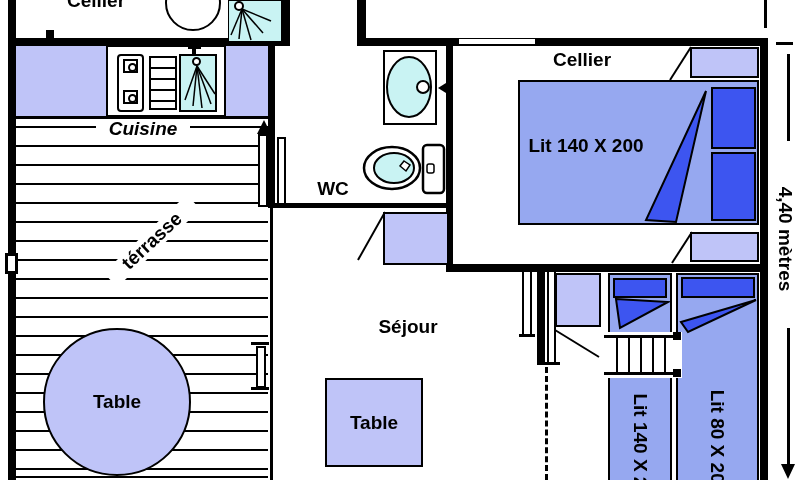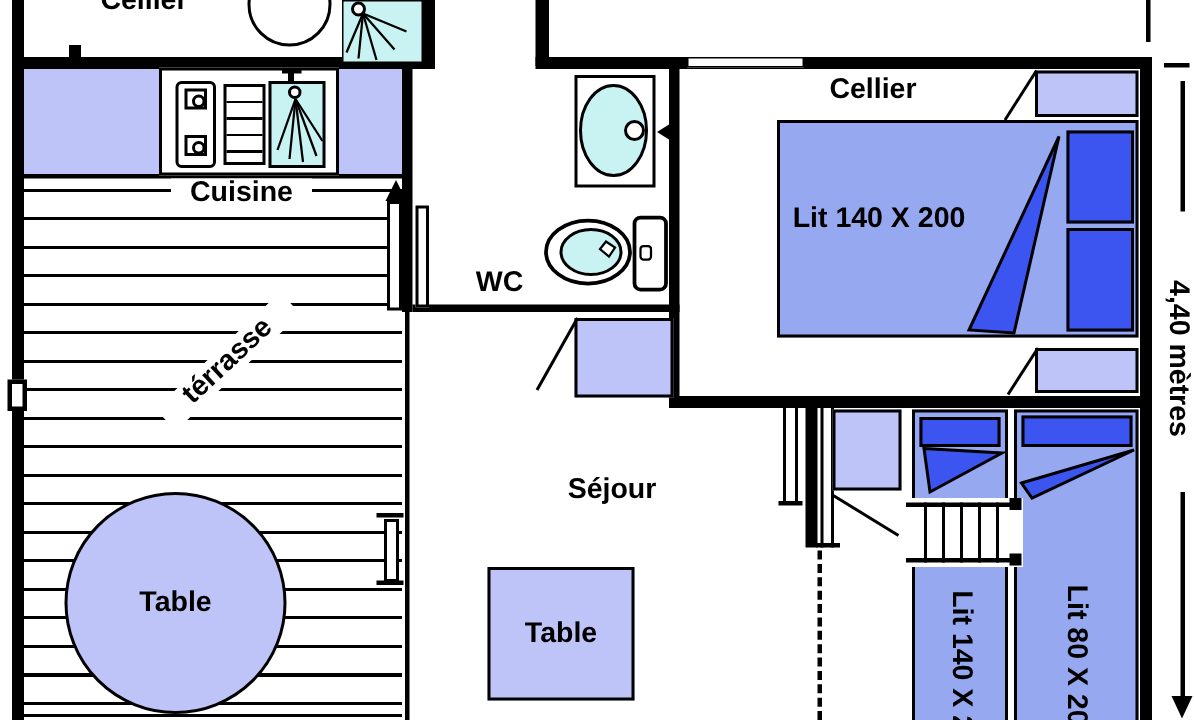--- a/index.html
+++ b/index.html
@@ -94,21 +94,21 @@
           <line x1="16" y1="10" x2="12" y2="50"></line>
           <line x1="16" y1="10" x2="21" y2="52"></line>
           <line x1="16" y1="10" x2="30" y2="48"></line>
           <line x1="16" y1="10" x2="34" y2="38"></line>
         </g>
       </svg>
     </div>
   </div>
   <div class="wall" style="left:188px;top:46px;width:13px;height:3px;"></div>
   <div class="wall" style="left:192px;top:46px;width:4px;height:8px;"></div>
-  <div class="lab bg" style="left:114px;top:119px;width:84px;">Cuisine</div>
+  <div class="lab bg" style="left:96px;top:119px;width:84px;font-style:italic;">Cuisine</div>
 
   <div class="lab bg" style="left:95px;top:231px;width:104px;transform:rotate(-43deg);">térrasse</div>
   <div class="lav circle" style="left:43px;top:328px;width:148px;height:148px;display:flex;align-items:center;justify-content:center;">
     <span class="lab" style="position:static;">Table</span>
   </div>
 
   <div class="tri-up" style="left:257px;top:120px;"></div>
   <div class="whitebox" style="left:258px;top:134px;width:10px;height:73px;"></div>
   <div class="whitebox" style="left:277px;top:137px;width:9px;height:68px;"></div>
   <div class="wall" style="left:251px;top:342px;width:18px;height:3px;"></div>

